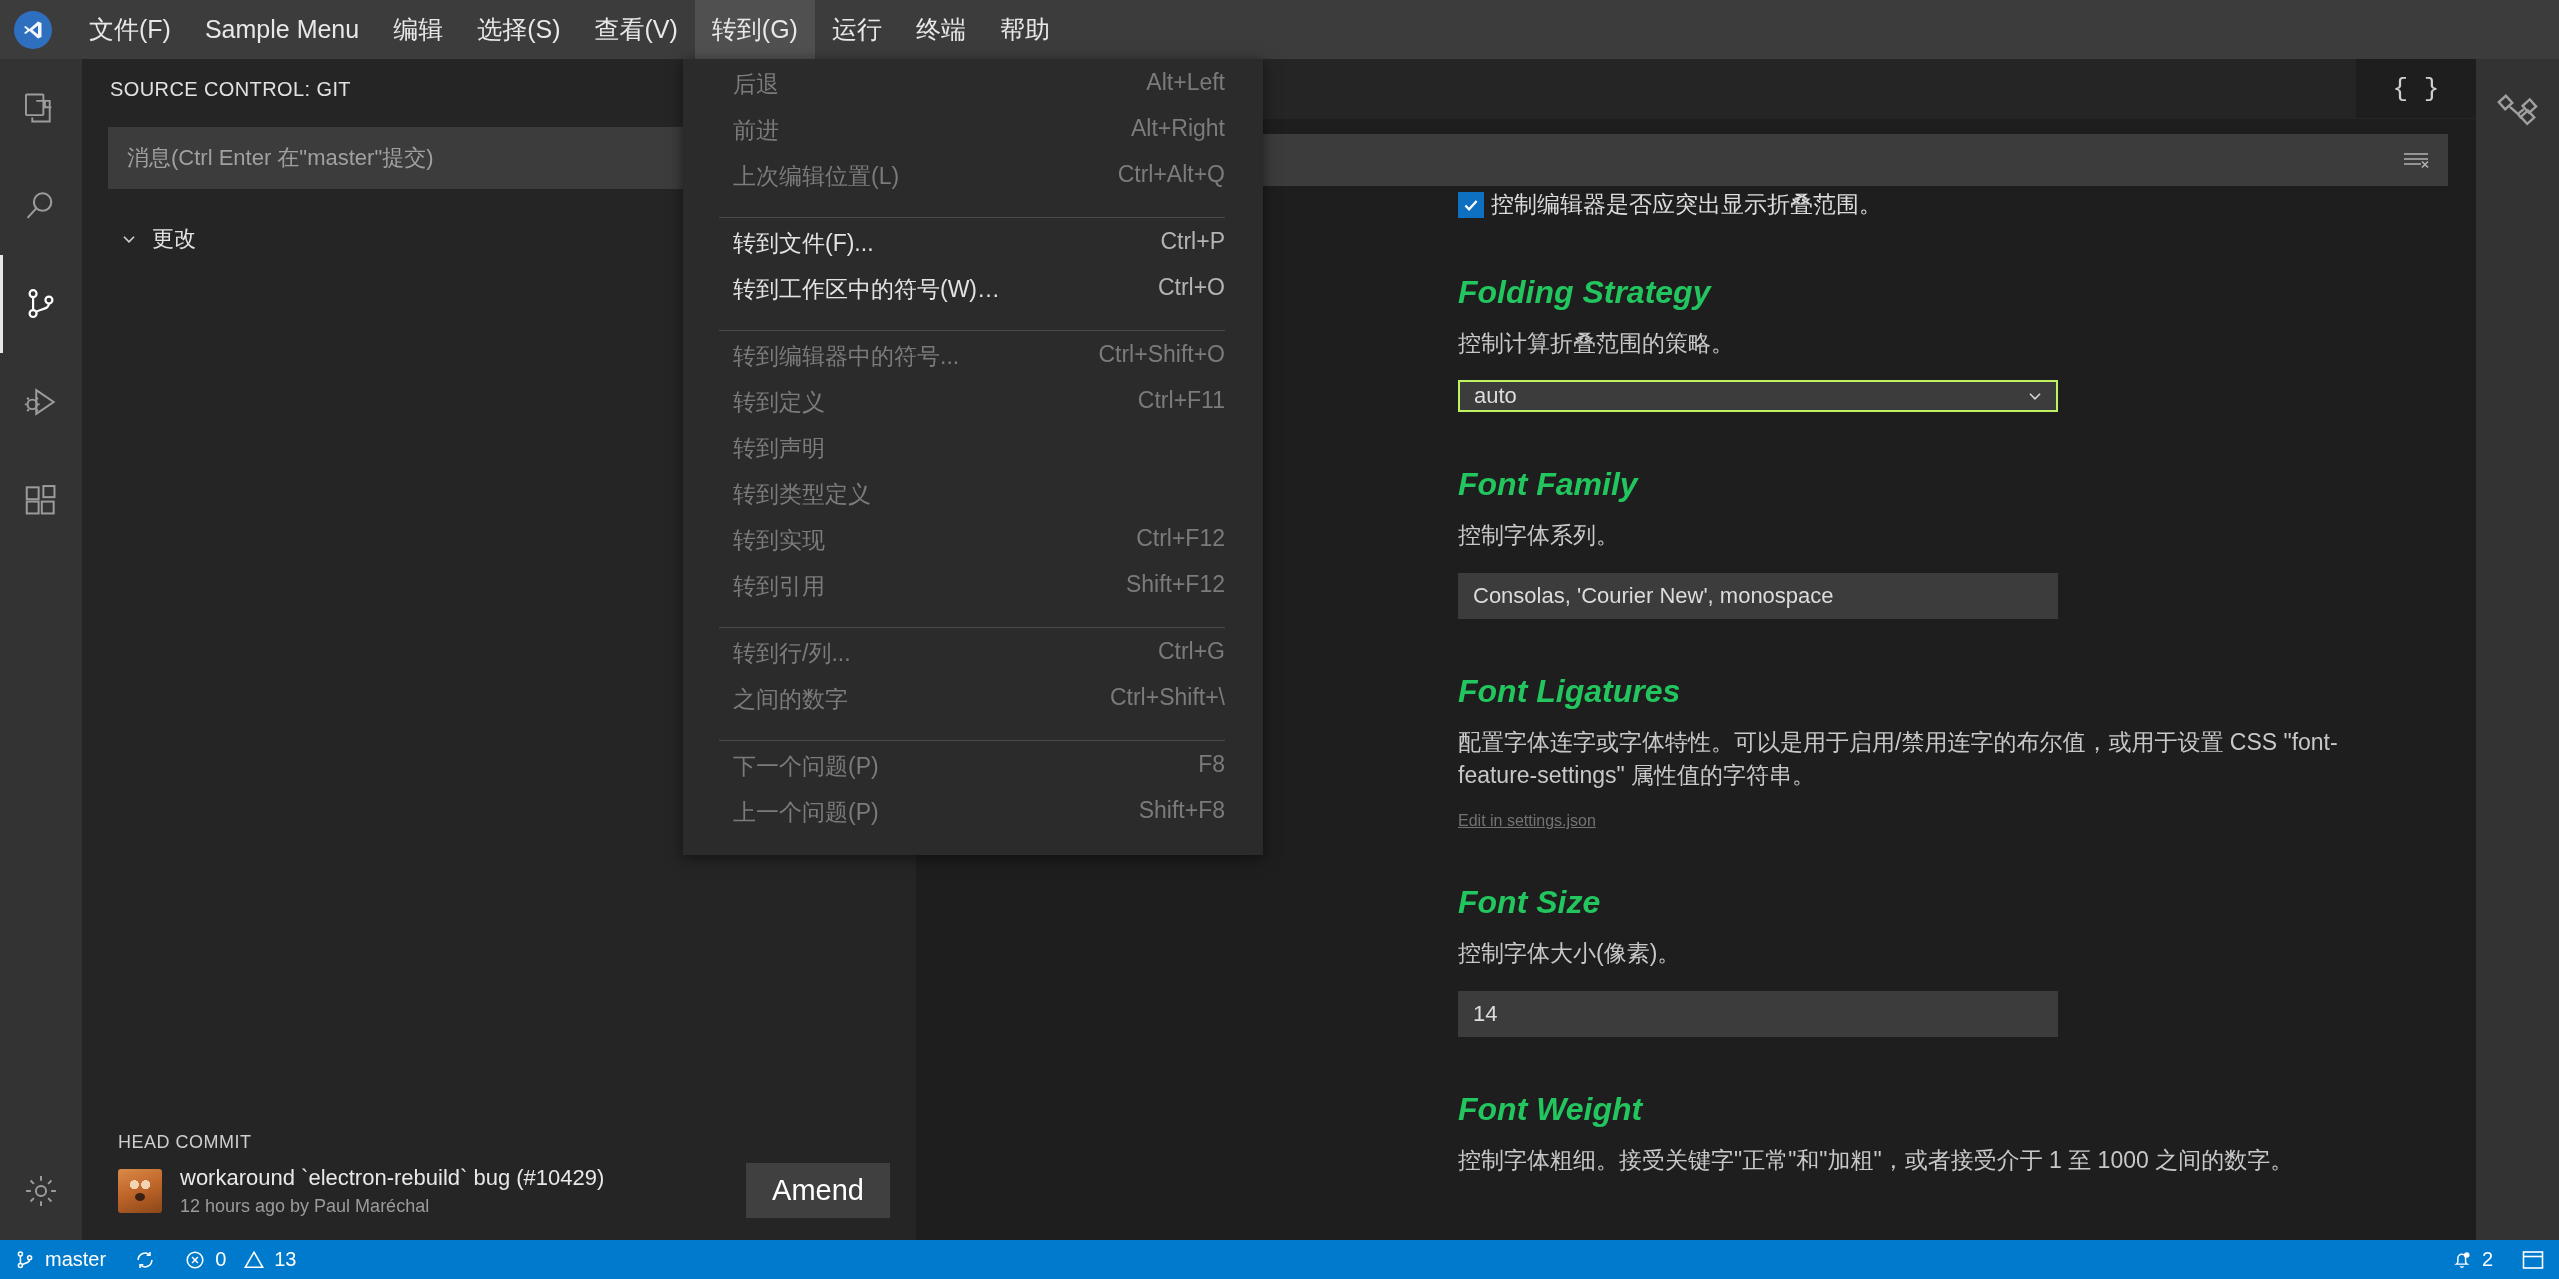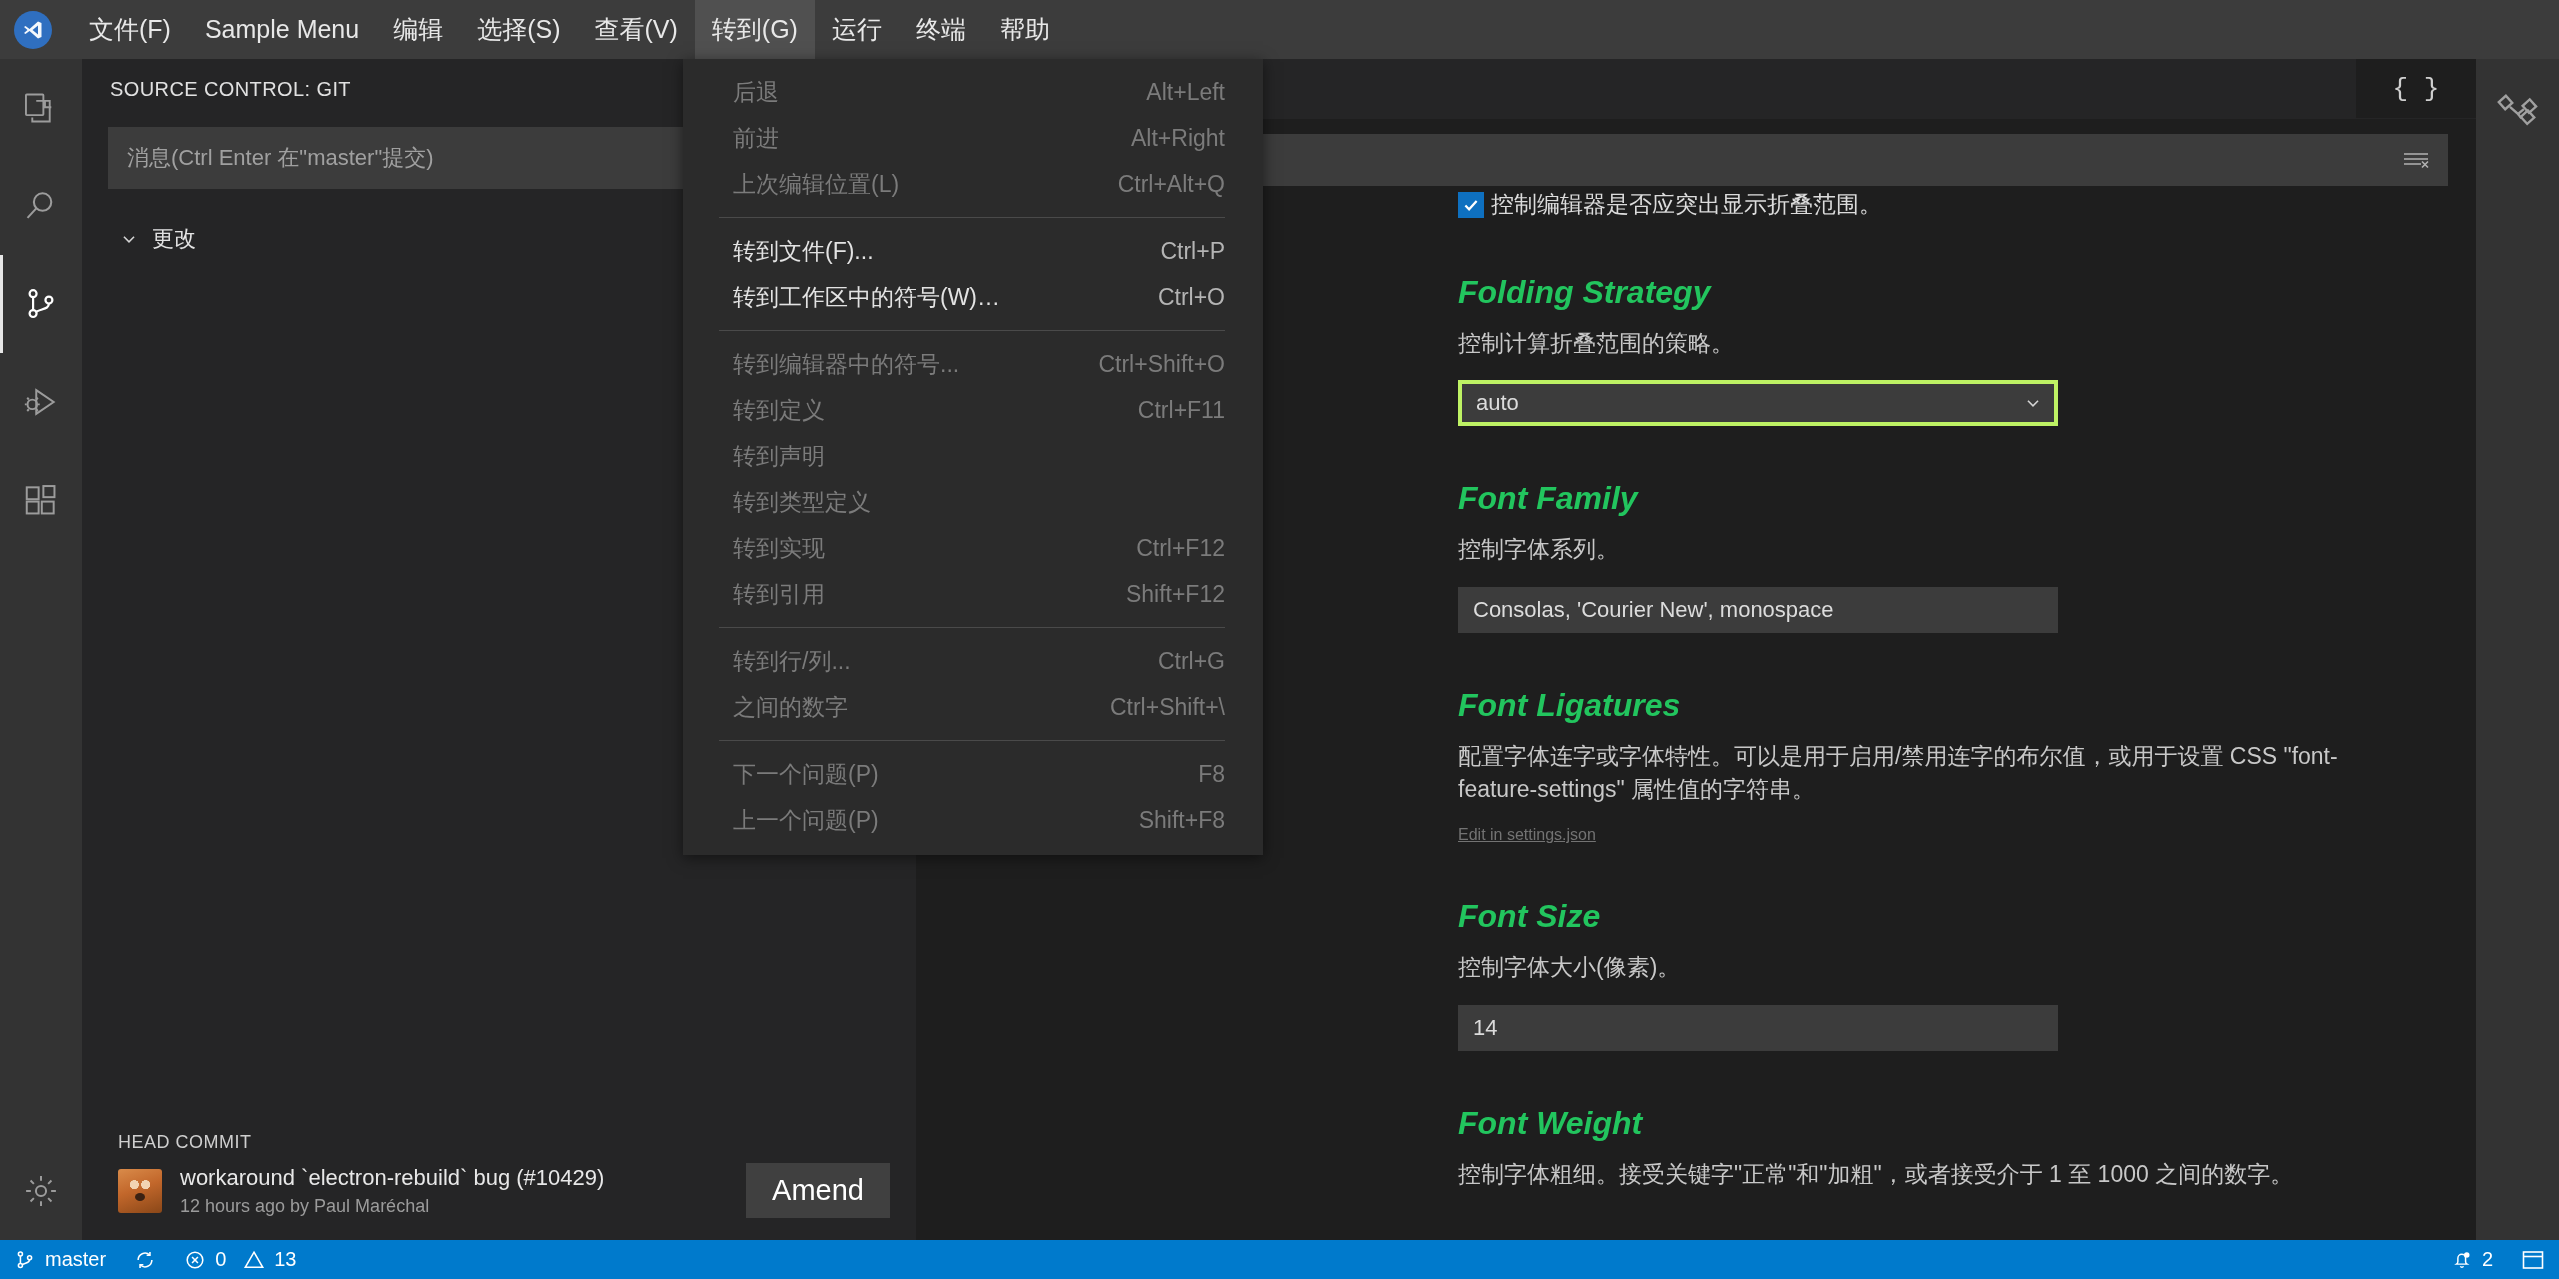--- a/index.html
+++ b/index.html
@@ -169,21 +169,21 @@
   }
   .setting-desc-inline { font-size: 23px; color: #dcdcdc; line-height: 1.35; }
   .setting-title {
     font-size: 32px; font-weight: bold; color: #22c55e; margin-bottom: 16px; font-style: italic;
   }
   .setting-desc {
     font-size: 23px; color: #c8c8c8; line-height: 1.45; margin-bottom: 20px;
     max-width: 900px;
   }
   .setting-select {
-    width: 600px; height: 46px; background: #3c3c3c; border: 4px solid #bef264;
+    width: 600px; height: 32px; background: #3c3c3c; border: 2px solid #bef264;
     display: flex; align-items: center; padding: 0 14px;
     font-size: 22px; color: #dcdcdc; position: relative;
   }
   .setting-select .sel-chev { position: absolute; right: 12px; top: 50%; transform: translateY(-50%); }
   .setting-input {
     width: 600px; height: 46px; background: #3c3c3c; border: 1px solid #3c3c3c;
     display: flex; align-items: center; padding: 0 14px;
     font-size: 22px; color: #dcdcdc;
   }
   .setting-link {
@@ -203,21 +203,21 @@
 
   
   .dropdown {
     position: absolute; left: 683px; top: 59px; width: 580px;
     background: #2b2b2b;
     box-shadow: 0 3px 14px rgba(0,0,0,.5);
     padding: 10px 0 12px 0;
     z-index: 50;
   }
   .dd-item {
-    height: 46px; display: flex; align-items: center;
+    height: 46px; display: flex; 
     padding: 0 38px 0 50px;
     font-size: 23px; color: #e3e3e3; white-space: nowrap; gap: 48px;
   }
   .dd-item.disabled { color: #7b7b7b; }
   .dd-item .dd-label { flex: 1; }
   .dd-item .dd-key { color: #b4b4b4; font-size: 23px; }
   .dd-item.disabled .dd-key { color: #7b7b7b; }
   .dd-sep { height: 1px; background: #4a4a4a; margin: 10px 38px 10px 36px; }
 
   

